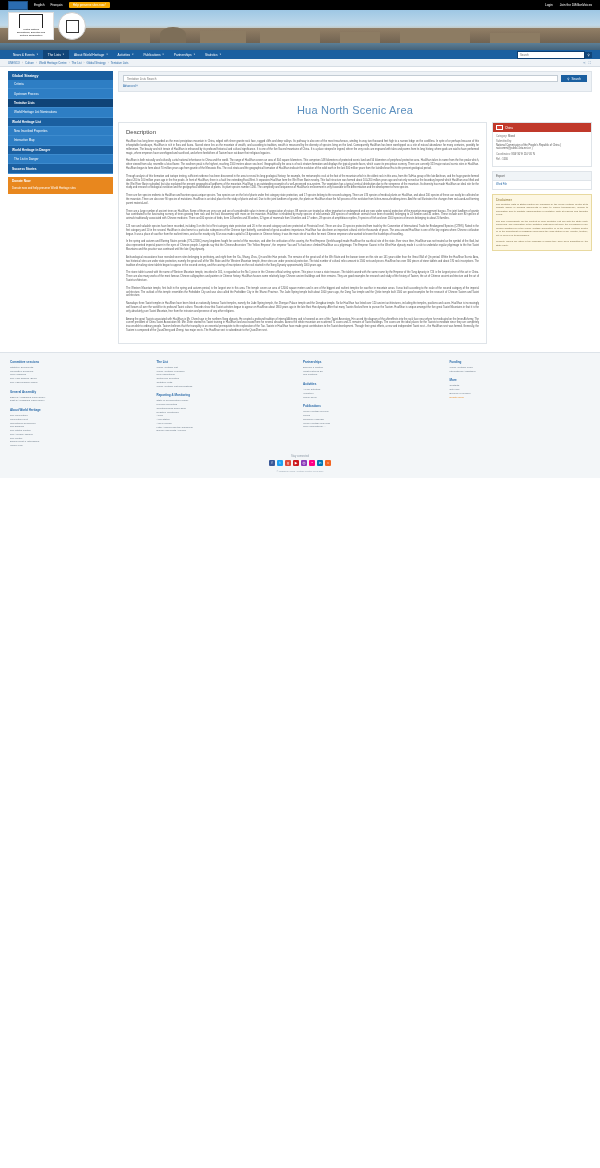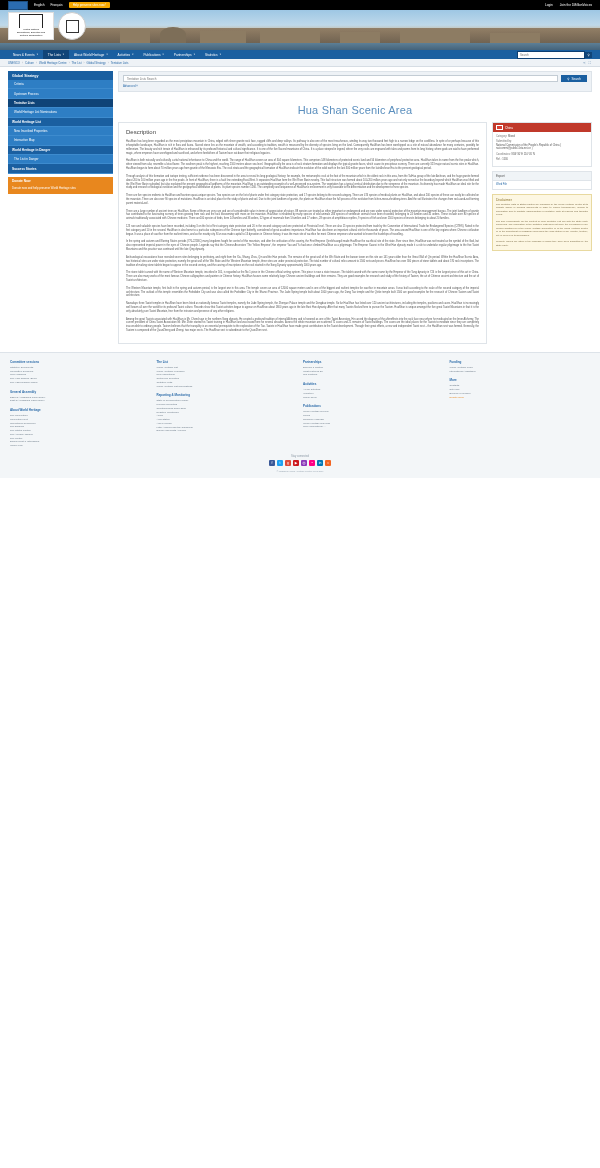--- a/index.html
+++ b/index.html
@@ -312,21 +312,21 @@
         <div class="row">
           <input type="text" placeholder="Tentative Lists Search" style="">
           <div class="btn">
             <span>⚲</span>
             <span>Search</span>
           </div>
         </div>
         <div class="adv">Advanced »</div>
       </div>
 
-      <div class="pagetitle">Hua Shan Scenic Area</div>
+      <div class="pagetitle">Hua North Scenic Area</div>
 
       <div class="maincols">
 
         <div class="article">
           <h2>Description</h2>
           <p>HuaShan has long been regarded as the most precipitous mountain in China, edged with sheer granite rock face, rugged cliffs and deep valleys. Its pathway is also one of the most treacherous, winding its way two thousand feet high to a narrow ledge on the cordillera. In spite of or perhaps because of this inhospitable landscape, HuaShan is rich in flora and fauna. Sacred stone lies as the mountain of wealth, and according to tradition, wealth is measured by the diversity of species living on the land. Consequently HuaShan has been worshipped as a site of natural abundance for many centuries, possibly for millennium. The beauty and rich terrain of HuaShan is enhanced by its profound historical and cultural significance. It is one of the five Sacred mountains of China. It is a place steeped in legend, where the very rocks are engraved with tales and poems from its long history, where gods are said to have performed magic, where emperors have worshipped and sacrificed, and where forefathers of Taoism have sat down their religious legacies.</p>
           <p>HuaShan is both naturally and culturally a vital national inheritance to China and the world. The range of HuaShan covers an area of 304 square kilometers. This comprises 148 kilometers of protected scenic land and 56 kilometers of peripheral protective area. HuaShan takes its name from the five peaks which, when viewed from afar, resemble a lotus flower. The southern peak is the highest, reaching 2160 meters above sea level. Geographically the area is of rock stratum formation and displays the typical granite faces, which cause its precipitous scenery. There are currently 323 major natural scenic sites in HuaShan. HuaShan began to form about 70 million years ago from granite of the Mesozoic Era. The rock strata and the geographical formation of HuaShan indicate the evolution of the solid earth in the last 300 million years from the late Archean Era to the present geological period.</p>
           <p>Through analysis of this formation and isotope testing, sufficient evidence has been discovered in the area to reveal its long geological history; for example, the metamorphic rock at the foot of the mountain which is the oldest rock in this area, from the TaiHua group of the late Archean, and the huge granite formed about 200 to 100 million years ago in the five peaks. In front of HuaShan, there is a fault line extending East-West. It separates HuaShan form the Wei River Basin nearby. This fault structure was formed about 100-200 million years ago and not only served as the boundary beyond which HuaShan was lifted and the Wei River Basin subsided, but also explained the present geographical landforms of the mountain. HuaShan is an outstanding example of a well-preserved eco-system. The vegetation has a typical vertical distribution due to the steepness of the mountain. Its diversity has made HuaShan an ideal site for the study and research of biological evolution and the geographical distribution of plants. Its plant species number 1266. The complexity and uniqueness of HuaShan's environment is very favorable to the differentiation and the development of new species.</p>
           <p>There are five species endemic to HuaShan and fourteen quasi-unique species. Two species are on the list of plants under first category state protection, and 17 species belong to the second category. There are 474 species of medical plants on HuaShan, and about 200 species of these can easily be collected on the mountain. There are also over 90 species of mutations. HuaShan is an ideal place for the study of plants and soil. Due to the joint landform of granite, the plants on HuaShan show the full process of the evolution from lichen-moss-shrubbery-trees. And the soil illustrates the changes from rock-sand-soil forming parent material-soil.</p>
           <p>There are a large number of ancient trees on HuaShan. Some of them are very rare and are of considerable value in terms of appreciation of nature. 88 species are treated as either important or endangered and are now under special protection of the mountain management bureau. The joint landform of granite has contributed to the fascinating scenery of trees growing from rock and the rock blossoming with moss on the mountain. HuaShan is inhabited by many species of wild animals 284 species of vertebrate animals have been recorded, belonging to 24 families and 45 orders. These include over 80 species of animals traditionally associated with Chinese medicine. There are100 species of birds, form 14 families and 36 orders, 52 types of mammals from 5 families and 17 orders, 28 species of amphibious reptiles, 9 species of fish and over 1500 species of insects belonging to about 20 families.</p>

